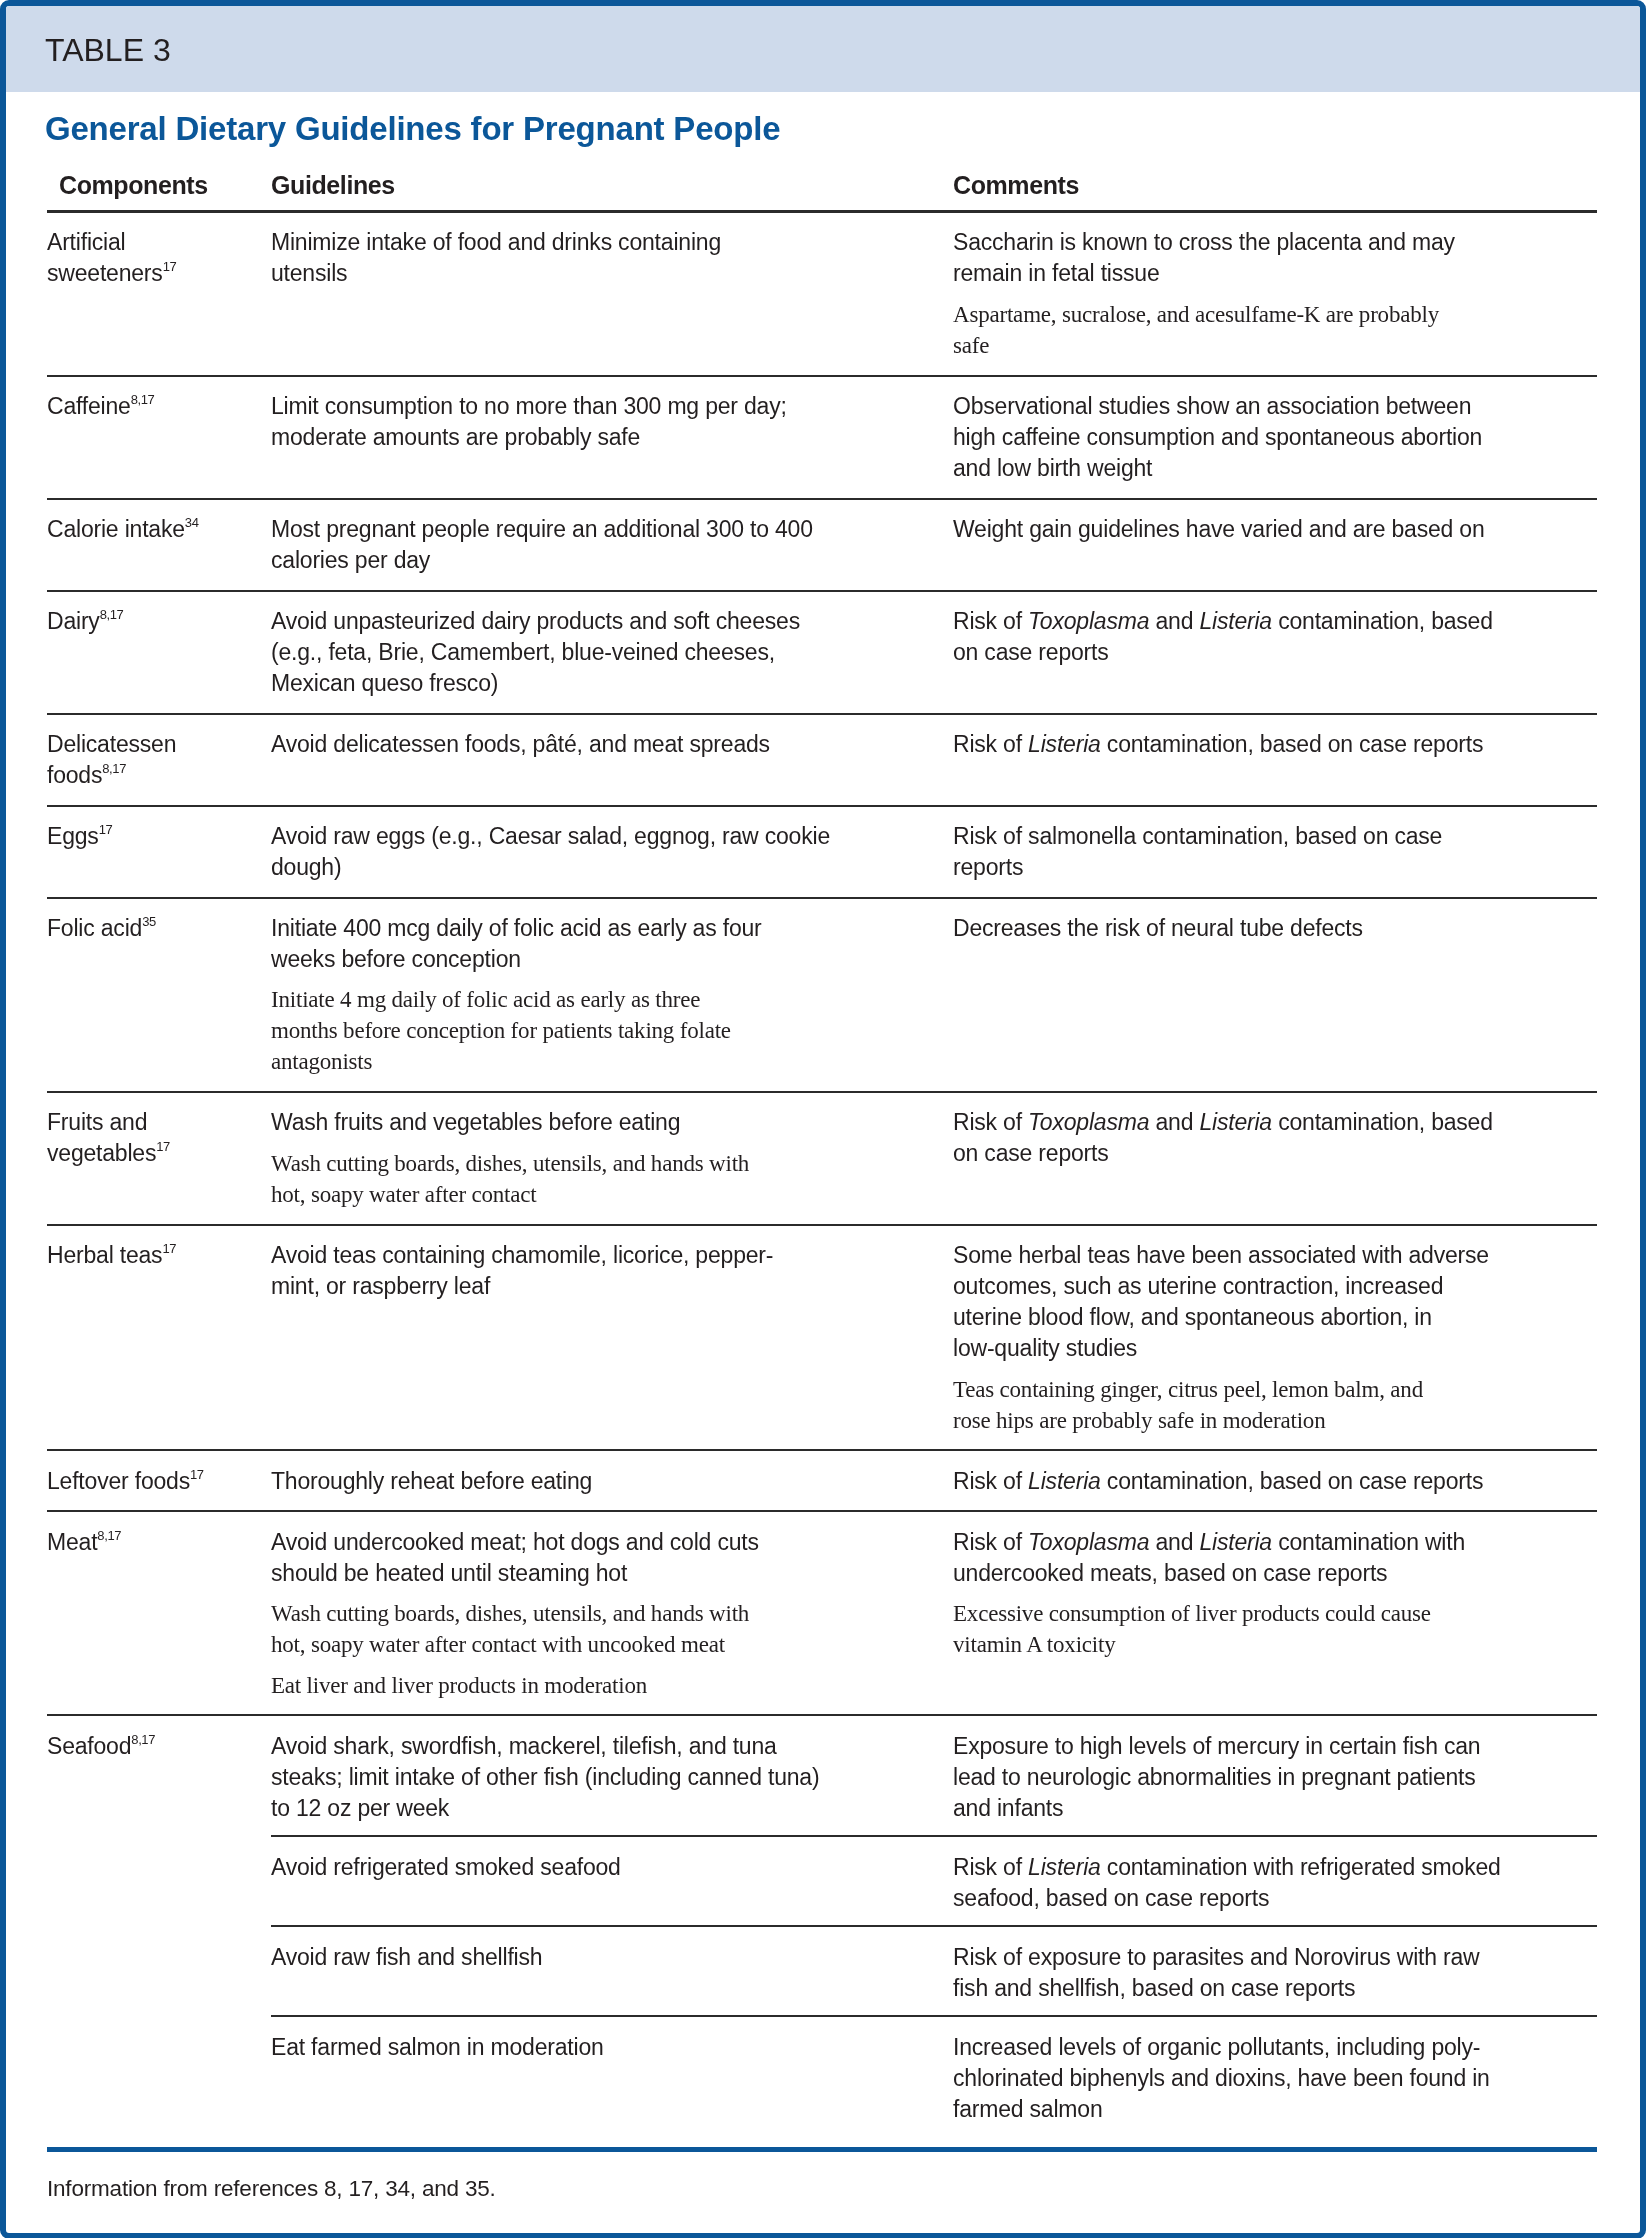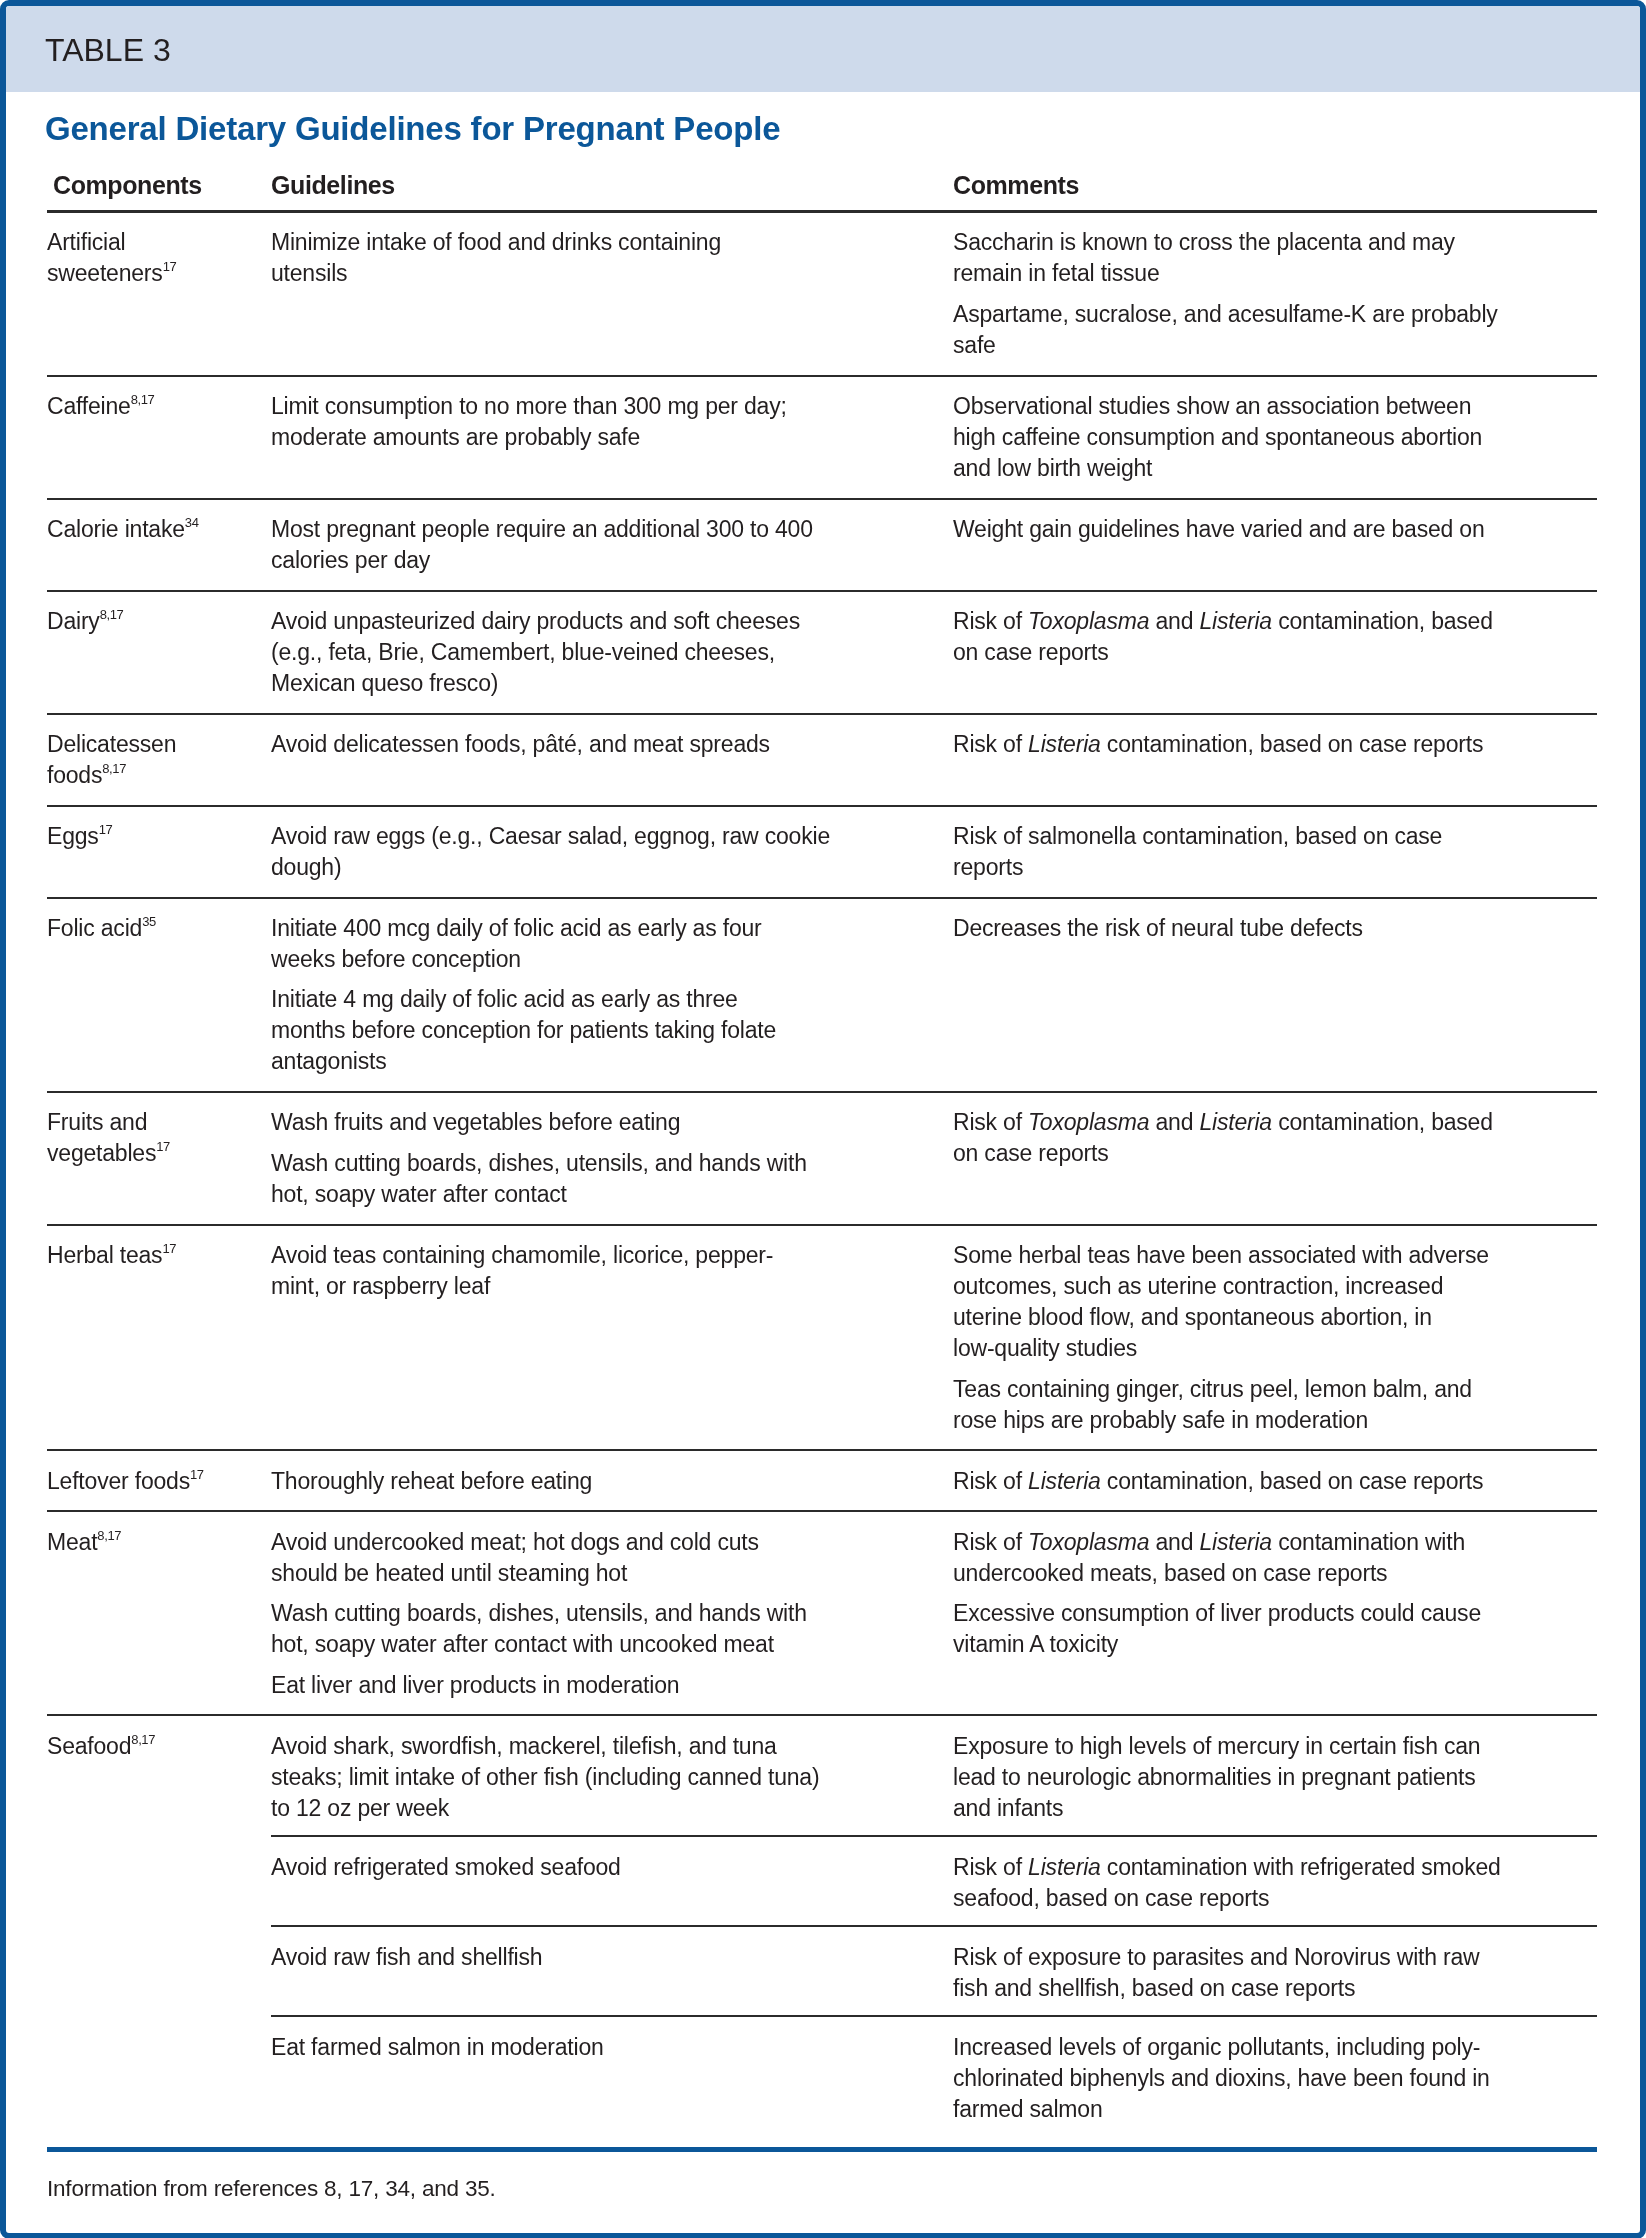--- a/index.html
+++ b/index.html
@@ -8,33 +8,33 @@
   .frame { position: absolute; left: 0; top: 0; width: 1646px; height: 2239px; box-sizing: border-box;
            border: 6.4px solid #0b5799; border-radius: 9px; overflow: hidden; background: #fff; }
   .band { position: absolute; left: 0; right: 0; top: 0; height: 86px; background: #cedaeb; }
   .table-label { position: absolute; left: 39px; top: 27px; font-size: 32px; line-height: 35px;
                  font-weight: normal; letter-spacing: 0px; color: #231f20; }
   .title { position: absolute; left: 39px; top: 103px; font-size: 33px; line-height: 39px;
            font-weight: bold; color: #0b5799; letter-spacing: -0.2px; }
   .table { position: absolute; left: 41px; top: 157px; width: 1550px; }
   .thead { position: relative; height: 47px; border-bottom: 3.2px solid #2b2b2b; }
   .th { position: absolute; top: 8px; font-size: 25px; font-weight: bold; line-height: 29px; letter-spacing: -0.4px; }
-  .c1 { left: 6px; width: 217px; }
+  .c1 { left: 12px; width: 217px; }
   .c2 { left: 224px; width: 658px; }
   .c3 { left: 906px; width: 642px; }
   .row { position: relative; border-bottom: 2.4px solid #2b2b2b; }
   .row.last { border-bottom: none; }
   .sub { position: relative; }
   .sub-line { position: absolute; left: 224px; right: 0; bottom: 0; height: 2.4px; background: #2b2b2b; }
   .cells { display: flex; align-items: flex-start; padding: 14.4px 0 13.6px 0; }
   .cell { box-sizing: border-box; font-size: 23px; line-height: 31px; letter-spacing: -0.2px; }
   .cell.k { width: 224px; }
   .cell.g { width: 682px; }
   .cell.m { width: 644px; }
-  .para + .para { margin-top: 9.6px; }
+  .para + .para { margin-top: 9.6px; font-family: Liberation Serif, serif; }
   .line { display: block; white-space: nowrap; }
   .line i { font-style: italic; }
   sup { font-size: 13px; line-height: 0; vertical-align: 9.6px; letter-spacing: -0.4px; }
   .endrule { position: absolute; left: 41px; width: 1550px; top: 2141px; height: 4.8px; background: #0b5799; }
   .footnote { position: absolute; left: 41px; top: 2168px; font-size: 22.5px; line-height: 29px;
               color: #231f20; letter-spacing: -0.2px; }
 </style>
 </head>
 <body>
 

